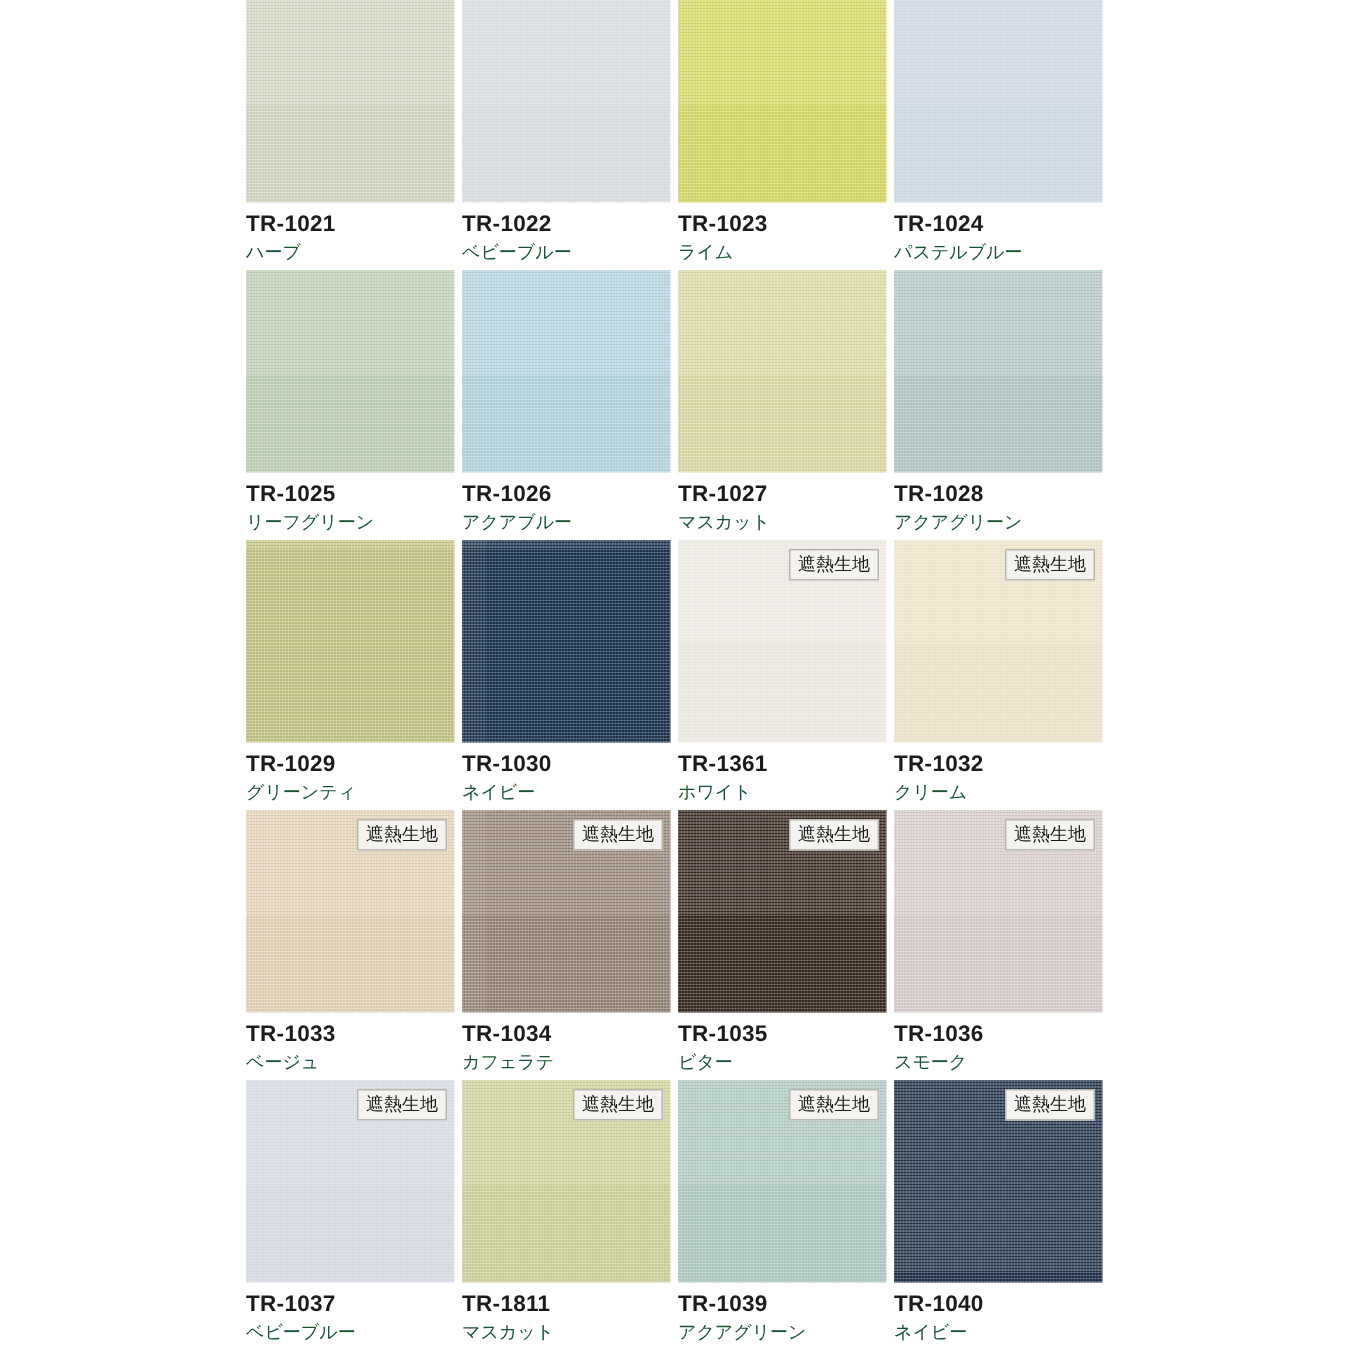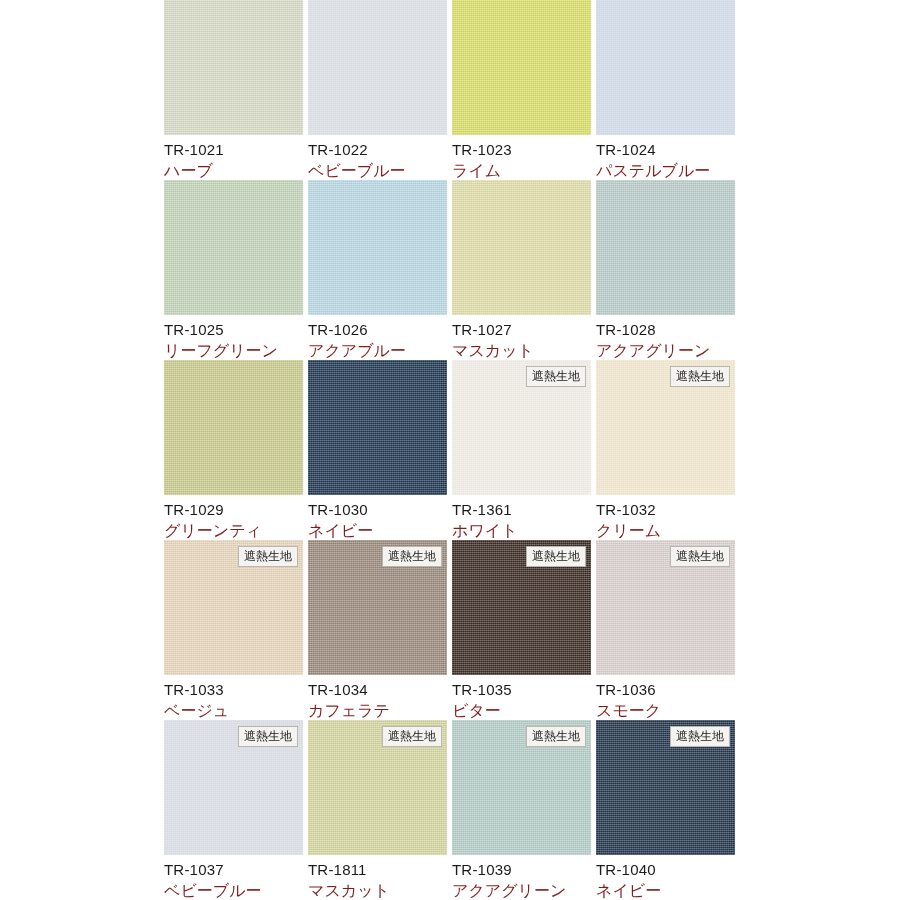--- a/index.html
+++ b/index.html
@@ -71,30 +71,30 @@
     line-height: 1;
     padding: 3px 5px 4px 5px;
     letter-spacing: 0px;
     white-space: nowrap;
     font-family: Liberation Sans, sans-serif;
   }
 
   .swatch-code {
     margin-top: 7px;
     font-size: 15px;
-    font-weight: normal;
+    font-weight: bold;
     color: #1b1b1b;
     line-height: 1.12;
     letter-spacing: 0.2px;
   }
 
   .swatch-name {
     margin-top: 3px;
-    font-size: 16px;
-    color: #7f1d1d;
+    font-size: 12px;
+    color: #14532d;
     line-height: 1.15;
     letter-spacing: 0px;
     font-family: "DejaVu Sans", "Liberation Sans", sans-serif;
   }
 </style>
 </head>
 <body>
 
 <main id="swatch-grid">
     <div class="swatch-cell">

